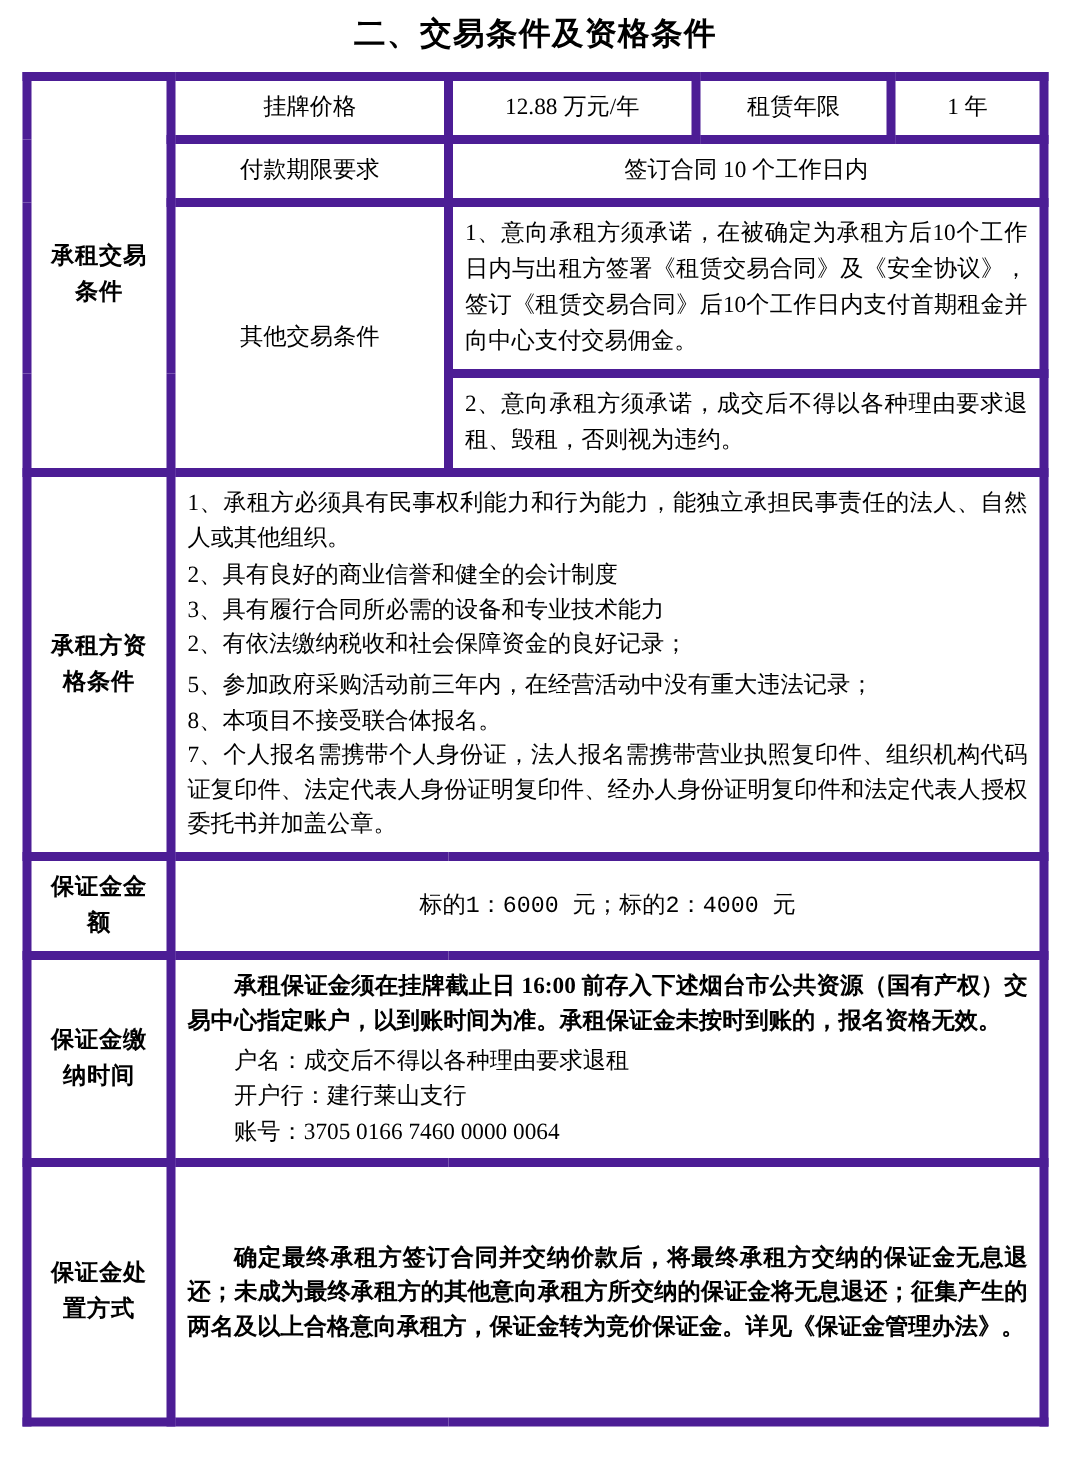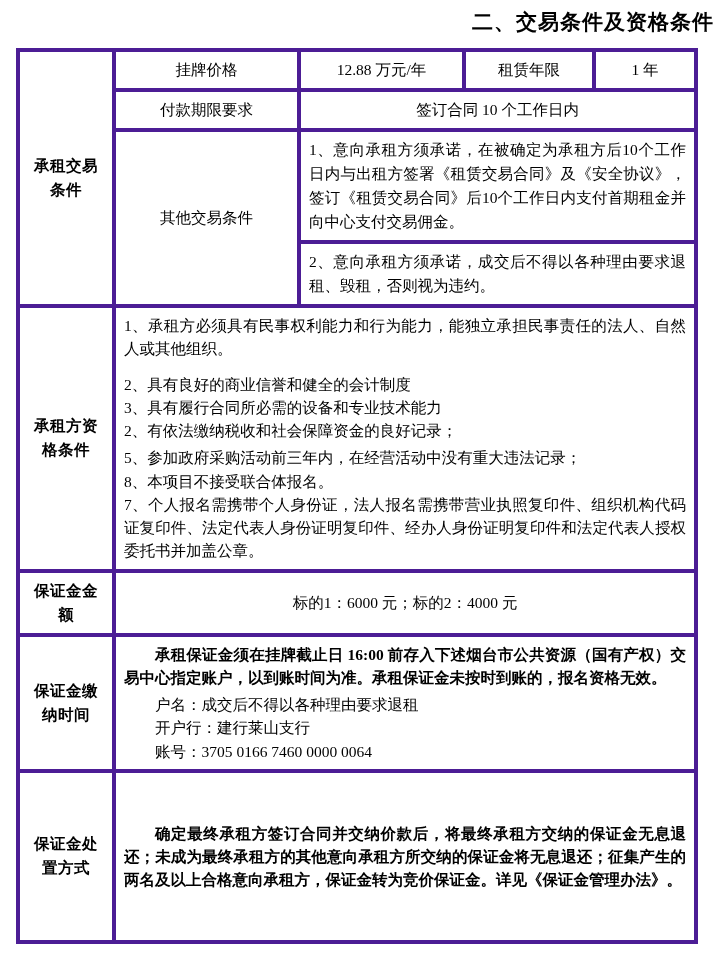--- a/index.html
+++ b/index.html
@@ -13,35 +13,35 @@
     font-family: "Liberation Serif", "DejaVu Serif", serif;
     color: #000000;
   }
   .page {
     width: 714px;
     height: 975px;
     position: relative;
     box-sizing: border-box;
   }
   .doc-title {
-    text-align: right;
+    text-align: center;
     font-size: 21px;
     font-weight: bold;
     letter-spacing: 1px;
     padding-top: 8px;
     padding-bottom: 12px;
   }
   table.main {
     border-collapse: collapse;
     width: 678px;
     margin: 0 auto;
     table-layout: fixed;
   }
   table.main td {
-    border: 4px solid #4c1d95;
+    border: 6px solid #4c1d95;
     vertical-align: middle;
     font-size: 15.5px;
     line-height: 1.55;
     padding: 6px 8px;
   }
   .rowhead {
     text-align: center;
     font-weight: bold;
     width: 96px;
     letter-spacing: 0.5px;
@@ -69,20 +69,21 @@
   }
   .pad-cell {
     padding: 10px 10px;
   }
   .pad-cell-lg {
     padding: 14px 12px;
   }
   .nowrap-ctr {
     text-align: center;
     white-space: nowrap;
+    font-family: Liberation Mono, monospace;
   }
   .acct-line {
     margin: 0;
     padding-left: 2em;
   }
   .spacer-sm {
     height: 4px;
   }
 </style>
 </head>
@@ -118,21 +119,21 @@
         <td class="just pad-cell" colspan="3">1、意向承租方须承诺，在被确定为承租方后10个工作日内与出租方签署《租赁交易合同》及《安全协议》，签订《租赁交易合同》后10个工作日内支付首期租金并向中心支付交易佣金。</td>
       </tr>
       <tr>
         <td class="just pad-cell" colspan="3">2、意向承租方须承诺，成交后不得以各种理由要求退租、毁租，否则视为违约。</td>
       </tr>
 
       <tr>
         <td class="rowhead">承租方资格条件</td>
         <td class="just pad-cell" colspan="4">
           <p class="p tight">1、承租方必须具有民事权利能力和行为能力，能独立承担民事责任的法人、自然人或其他组织。</p>
-          <p class="p tight" style="margin-top:12px">2、具有良好的商业信誉和健全的会计制度</p>
+          <p class="p tight" style="margin-top:1px">2、具有良好的商业信誉和健全的会计制度</p>
           <p class="p tight" style="margin-top:0">3、具有履行合同所必需的设备和专业技术能力</p>
           <p class="p tight" style="margin-top:0">2、有依法缴纳税收和社会保障资金的良好记录；</p>
           <p class="p tight" style="margin-top:4px">5、参加政府采购活动前三年内，在经营活动中没有重大违法记录；</p>
           <p class="p tight" style="margin-top:0">8、本项目不接受联合体报名。</p>
           <p class="p tight" style="margin-top:0">7、个人报名需携带个人身份证，法人报名需携带营业执照复印件、组织机构代码证复印件、法定代表人身份证明复印件、经办人身份证明复印件和法定代表人授权委托书并加盖公章。</p>
         </td>
       </tr>
 
       <tr>
         <td class="rowhead">

